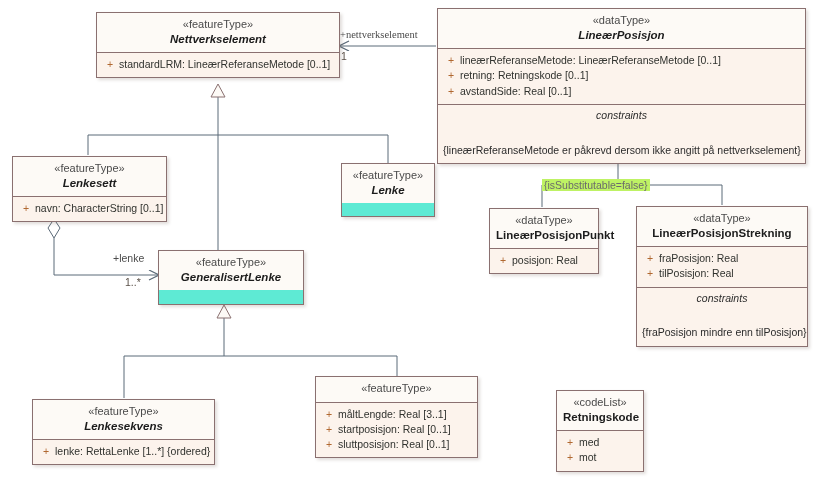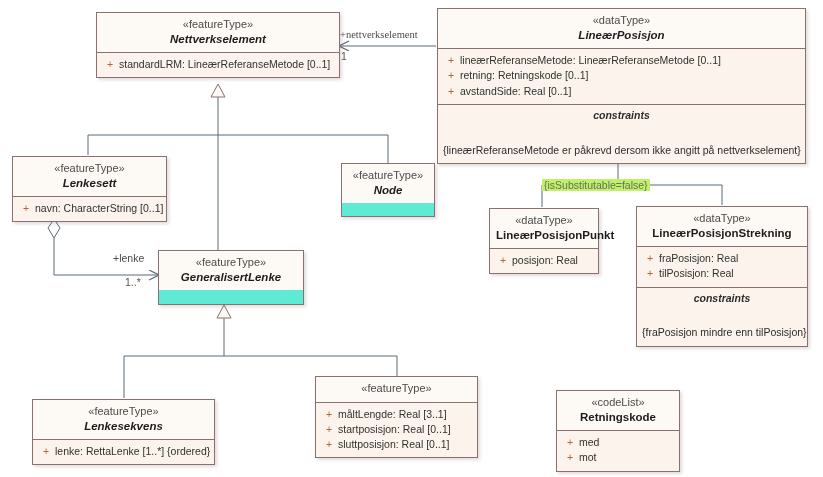--- a/index.html
+++ b/index.html
@@ -72,21 +72,20 @@
     border-top: 1px solid #8a7070;
     background: #fcf3ec;
     padding: 3px 5px 5px 5px;
     text-align: center;
   }
   .constr-title {
     font-size: 10.5px;
     font-style: italic;
     color: #2b2b2b;
     line-height: 1.5;
-    font-weight: bold;
   }
   .constr-body {
     font-size: 10.5px;
     color: #2b2b2b;
     line-height: 1.45;
     white-space: nowrap;
     margin-top: 19px;
   }
   
   .edge-label {
@@ -202,21 +201,21 @@
       <div class="attr-row">
         <span class="attr-vis">+</span>
         <span class="attr-txt">navn: CharacterString [0..1]</span>
       </div>
     </div>
   </div>
 
   <div class="uml-class" style="left:341px; top:163px; width:94px; height:54px;">
     <div class="uml-head">
       <span class="stereo">«featureType»</span>
-      <span class="cname abstract">Node</span>
+      <span class="cname abstract">Lenke</span>
     </div>
   </div>
 
   <div class="uml-class" style="left:489px; top:208px; width:110px;">
     <div class="uml-head">
       <span class="stereo">«dataType»</span>
       <span class="cname">LineærPosisjonPunkt</span>
     </div>
     <div class="uml-compartment">
       <div class="attr-row">
@@ -280,21 +279,21 @@
         <span class="attr-vis">+</span>
         <span class="attr-txt">startposisjon: Real [0..1]</span>
       </div>
       <div class="attr-row">
         <span class="attr-vis">+</span>
         <span class="attr-txt">sluttposisjon: Real [0..1]</span>
       </div>
     </div>
   </div>
 
-  <div class="uml-class" style="left:556px; top:390px; width:124px;">
+  <div class="uml-class" style="left:556px; top:390px; width:88px;">
     <div class="uml-head">
       <span class="stereo">«codeList»</span>
       <span class="cname">Retningskode</span>
     </div>
     <div class="uml-compartment">
       <div class="attr-row">
         <span class="attr-vis">+</span>
         <span class="attr-txt">med</span>
       </div>
       <div class="attr-row">

